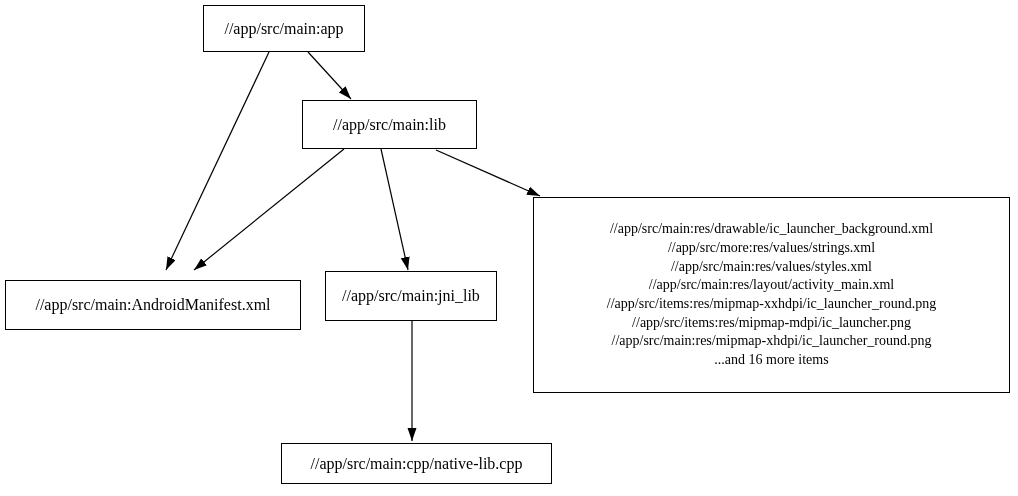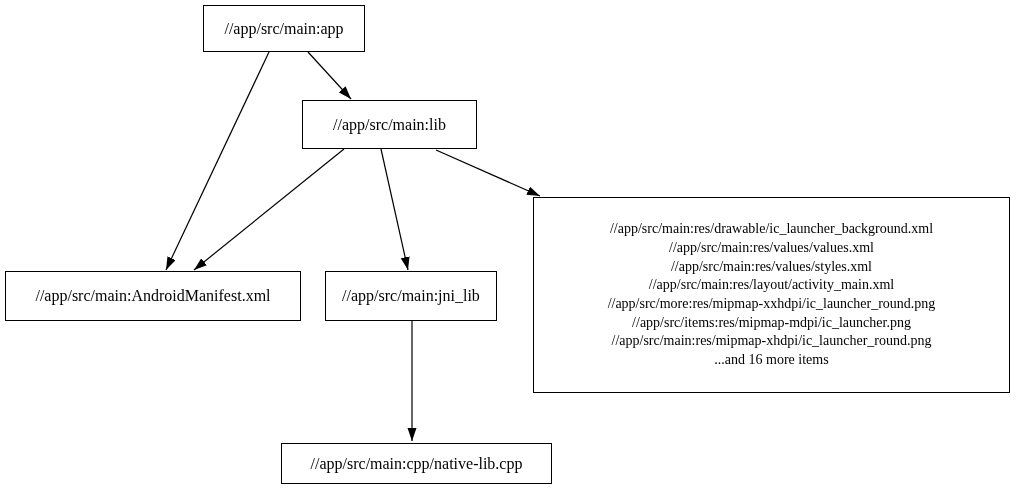--- a/index.html
+++ b/index.html
@@ -39,21 +39,21 @@
   }
   .node .label {
     white-space: nowrap;
   }
   .node-res .label {
     line-height: 18.7px;
     font-size: 14px;
   }
   .node-app     { left: 203px; top: 5px;   width: 162px; height: 47px; }
   .node-lib     { left: 302px; top: 100px; width: 175px; height: 49px; }
-  .node-manifest{ left: 5px;   top: 271px; width: 296px; height: 50px; }
+  .node-manifest{ left: 5px;   top: 280px; width: 296px; height: 50px; }
   .node-jni     { left: 325px; top: 271px; width: 172px; height: 50px; }
   .node-res     { left: 533px; top: 197px; width: 477px; height: 196px; }
   .node-native  { left: 281px; top: 443px; width: 271px; height: 41px; }
 </style>
 </head>
 <body>
 
 <div class="canvas">
 
   <svg class="edges" width="1018" height="496" viewBox="0 0 1018 496">
@@ -83,24 +83,24 @@
   <div class="node node-manifest">
     <span class="label">//app/src/main:AndroidManifest.xml</span>
   </div>
 
   <div class="node node-jni">
     <span class="label">//app/src/main:jni_lib</span>
   </div>
 
   <div class="node node-res">
     <span class="label">//app/src/main:res/drawable/ic_launcher_background.xml</span>
-    <span class="label">//app/src/main:res/values/values.xml</span>
+    <span class="label">//app/src/more:res/values/strings.xml</span>
     <span class="label">//app/src/main:res/values/styles.xml</span>
     <span class="label">//app/src/main:res/layout/activity_main.xml</span>
-    <span class="label">//app/src/more:res/mipmap-xxhdpi/ic_launcher_round.png</span>
+    <span class="label">//app/src/items:res/mipmap-xxhdpi/ic_launcher_round.png</span>
     <span class="label">//app/src/items:res/mipmap-mdpi/ic_launcher.png</span>
     <span class="label">//app/src/main:res/mipmap-xhdpi/ic_launcher_round.png</span>
     <span class="label">...and 16 more items</span>
   </div>
 
   <div class="node node-native">
     <span class="label">//app/src/main:cpp/native-lib.cpp</span>
   </div>
 
 </div>

